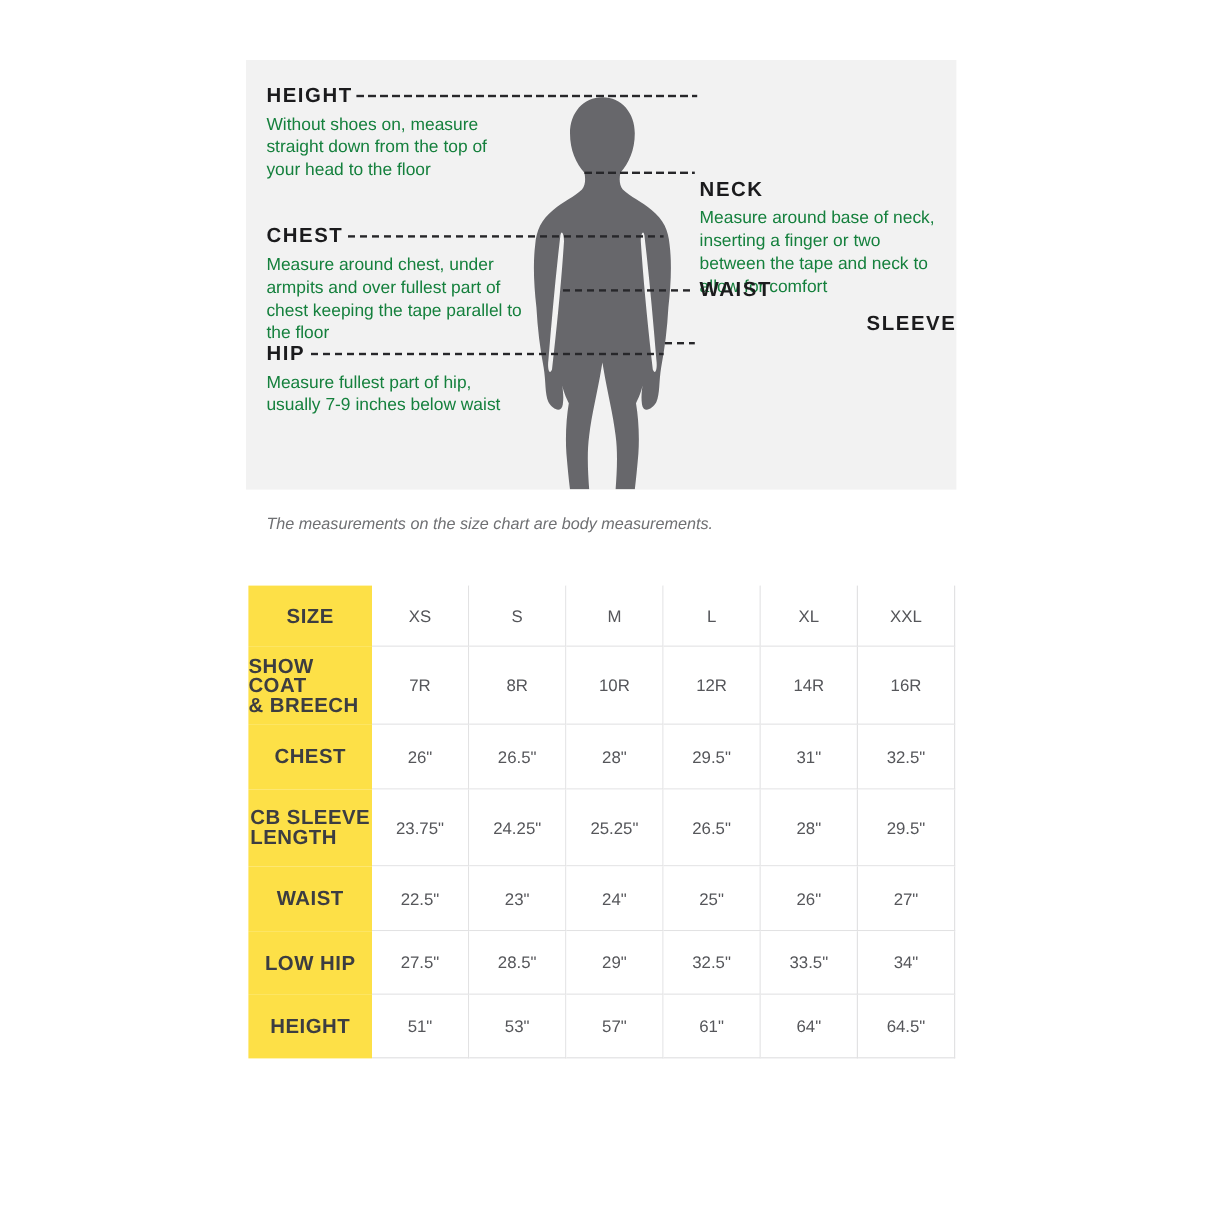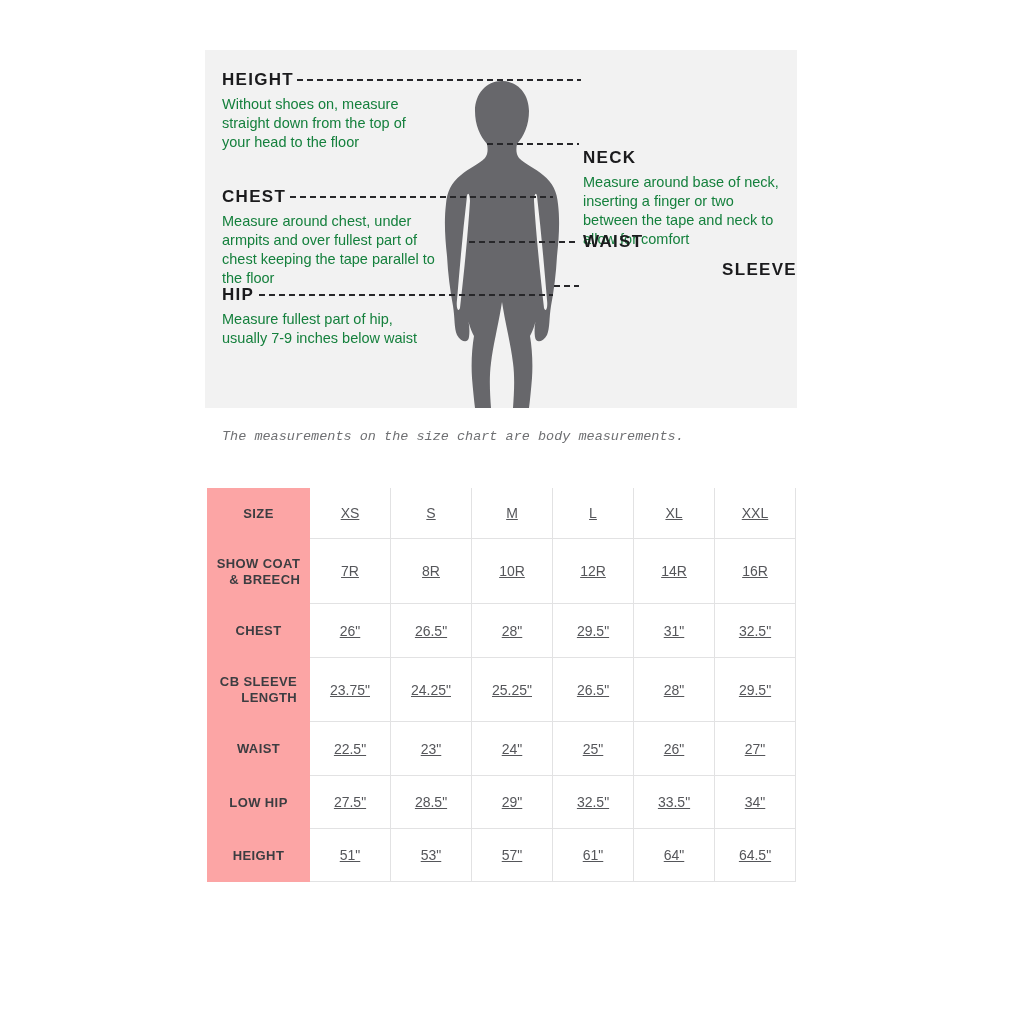--- a/index.html
+++ b/index.html
@@ -8,29 +8,29 @@
   
   .panel{position:absolute;left:205px;top:50px;width:592px;height:358px;background:#f2f2f2;overflow:hidden;}
   .silhouette{position:absolute;left:232px;top:28px;width:130px;height:330px;z-index:1;}
   .anno{position:absolute;z-index:3;}
   .anno .title{font-size:17px;font-weight:bold;letter-spacing:1.3px;color:#1b1b1d;line-height:20px;}
   .anno .desc{margin-top:5px;font-size:14.5px;line-height:19px;color:#15803d;white-space:pre-line;}
   .dash{position:absolute;height:2px;z-index:2;
         background:repeating-linear-gradient(90deg,#27272a 0,#27272a 6px,transparent 6px,transparent 10px);}
 
   
-  .note{position:absolute;left:222px;top:429px;font-size:13.5px;font-style:italic;color:#6f7073;font-family:Liberation Mono, monospace;}
+  .note{position:absolute;left:222px;top:429px;font-size:13.5px;font-style:italic;color:#6f7073;}
 
   
   .sizetable{position:absolute;left:207px;top:488px;width:589px;}
   .trow{display:flex;width:100%;}
-  .labelcell{width:103px;flex:0 0 103px;background:#fca5a5;display:flex;align-items:center;justify-content:center;
-             font-size:13px;font-weight:bold;letter-spacing:0.4px;color:#3c3d41;text-align:right;white-space:pre-line;line-height:16px;box-sizing:border-box;}
+  .labelcell{width:103px;flex:0 0 103px;background:#fde047;display:flex;align-items:center;justify-content:center;
+             font-size:17px;font-weight:bold;letter-spacing:0.4px;color:#3c3d41;text-align:left;white-space:pre-line;line-height:16px;box-sizing:border-box;}
   .vcell{flex:1 1 0;display:flex;align-items:center;justify-content:center;background:#ffffff;
-         font-size:14px;color:#55565a;border-right:1px solid #e2e2e3;border-bottom:1px solid #e2e2e3;box-sizing:border-box;text-decoration:underline;}
+         font-size:14px;color:#55565a;border-right:1px solid #e2e2e3;border-bottom:1px solid #e2e2e3;box-sizing:border-box;}
   .h51 .labelcell,.h51 .vcell{height:51px;}
   .h54 .labelcell,.h54 .vcell{height:54px;}
   .h65 .labelcell,.h65 .vcell{height:65px;}
   .h64 .labelcell,.h64 .vcell{height:64px;}
   .h53 .labelcell,.h53 .vcell{height:53px;}
 </style>
 </head>
 <body>
 
 <div class="panel">

